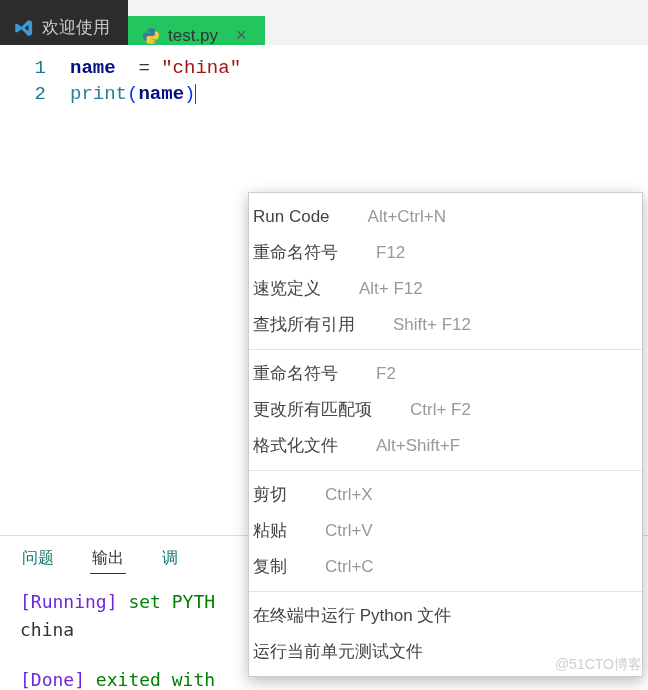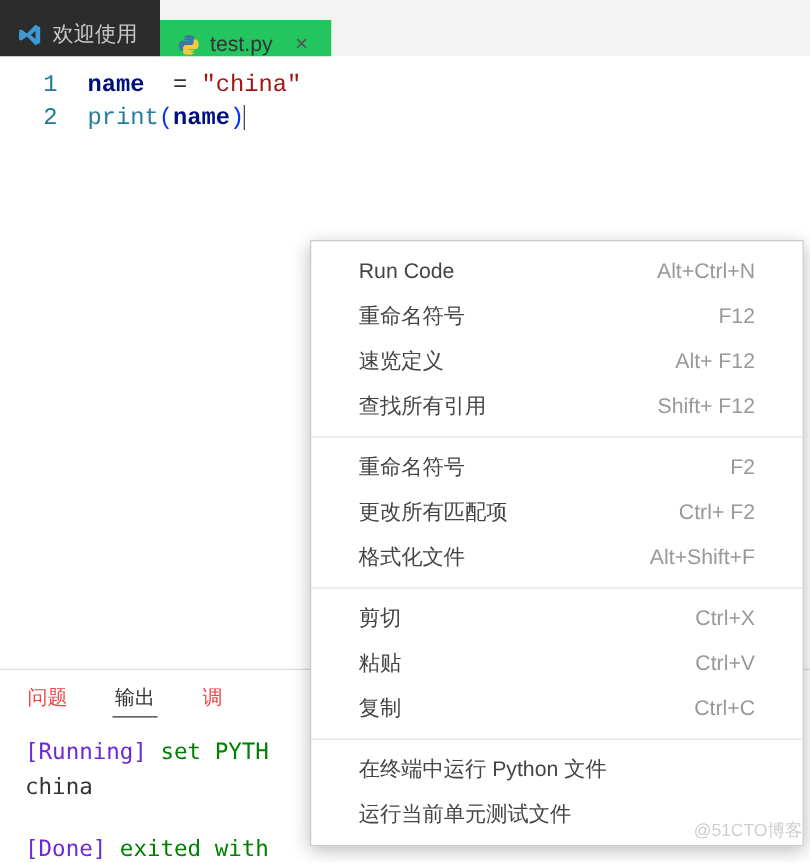--- a/index.html
+++ b/index.html
@@ -69,21 +69,21 @@
 
   
   .panel {
     border-top: 1px solid #ddd;
     height: 155px;
     padding: 8px 20px 0 20px;
     font-size: 16px;
     color:#555;
   }
   .panel-tabs { display:flex; gap:34px; margin-bottom:14px;}
-  .panel-tab { color:#ef4444; padding:4px 2px; cursor:pointer;}
+  .panel-tab { color:#0f766e; padding:4px 2px; cursor:pointer;}
   .panel-tab.active { color:#333; border-bottom:1px solid #333;}
   .panel-body {
     font-family: Consolas, monospace;
     font-size:18px;
     line-height:28px;
     color:#333;
   }
   .out-blue { color:#6d28d9; }
   .out-green{ color:#008000; }
 
@@ -93,22 +93,22 @@
     left:248px; top:192px;
     width:395px;
     background:#ffffff;
     box-shadow: 0 4px 14px rgba(0,0,0,0.28);
     border:1px solid #ccc;
     padding: 6px 0;
     font-size:17px;
     color:#444;
   }
   .ctx-item {
-    display:flex; justify-content:space-between;
-    padding: 7px 38px;
+    display:flex; 
+    padding: 7px 4px;
     cursor:pointer;
     line-height:22px;
     gap:38px;
   }
   .ctx-shortcut{ color:#999; }
   .ctx-sep {
     height:1px; background:#e2e2e2;
     margin:6px 0;
   }
   .watermark {

